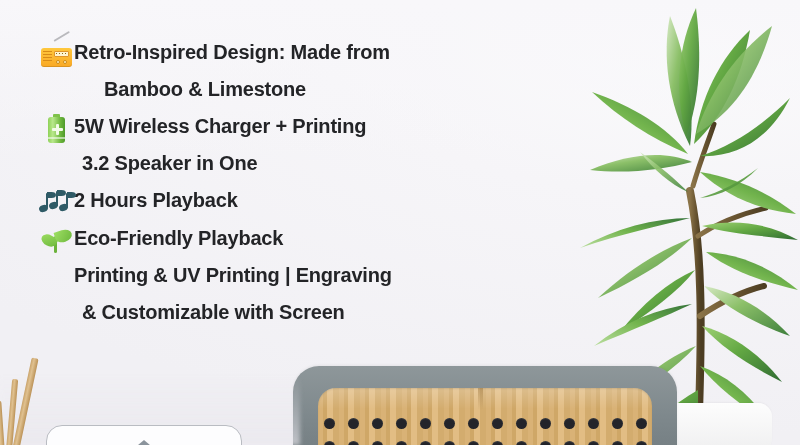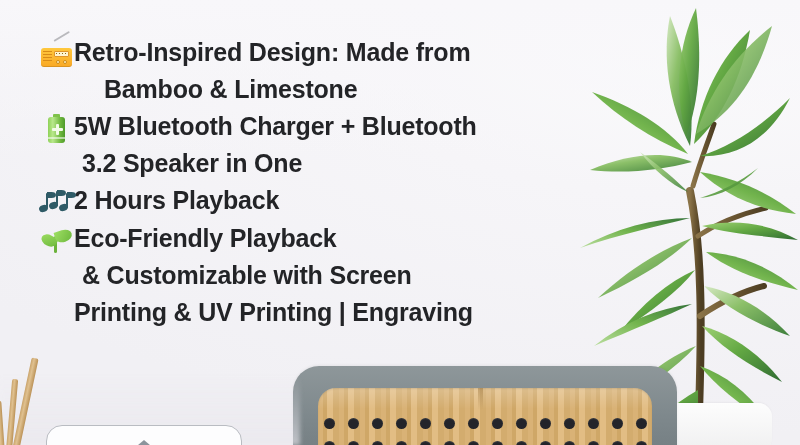--- a/index.html
+++ b/index.html
@@ -33,21 +33,21 @@
     align-items:flex-start;
     margin-bottom:0px;
   }
   .feat-icon {
     width:34px; min-width:34px;
     height:34px;
     position:relative;
     margin-top:4px;
   }
   .feat-text {
-    font-size:25px;
+    font-size:20px;
     font-weight:bold;
     line-height:37px;
     color:#232427;
     letter-spacing:-0.2px;
   }
   .feat-text .ln2 { display:block; }
 
   
   .indent-1 { padding-left:30px; }
   .indent-3 { padding-left:8px; }
@@ -321,21 +321,21 @@
       <div class="feat-icon">
         <div class="ico-batt">
           <div class="cap"></div>
           <div class="can"></div>
           <div class="plus-v"></div>
           <div class="plus-h"></div>
           <div class="band"></div>
         </div>
       </div>
       <div class="feat-text">
-        <span>5W Bluetooth Charger + Bluetooth</span>
+        <span>5W Wireless Charger + Printing</span>
         <span class="ln2 indent-3">3.2 Speaker in One</span>
       </div>
     </div>
 
     <div class="feat-row">
       <div class="feat-icon">
         <div class="ico-notes">
           <div class="note n1">
               <div class="head"></div>
               <div class="stem"></div>
@@ -361,22 +361,22 @@
     <div class="feat-row">
       <div class="feat-icon">
         <div class="ico-seed">
           <div class="stalk"></div>
           <div class="lf lfL"></div>
           <div class="lf lfR"></div>
         </div>
       </div>
       <div class="feat-text">
         <span>Eco-Friendly Playback</span>
+        <span class="ln2">Printing &amp; UV Printing | Engraving</span>
         <span class="ln2 indent-3">&amp; Customizable with Screen</span>
-        <span class="ln2">Printing &amp; UV Printing | Engraving</span>
       </div>
     </div>
 
   </div>
 
   <div id="speaker">
     <div class="bamboo">
       <div class="seam"></div>
       <div class="holes">
         <div class="hole-row">

